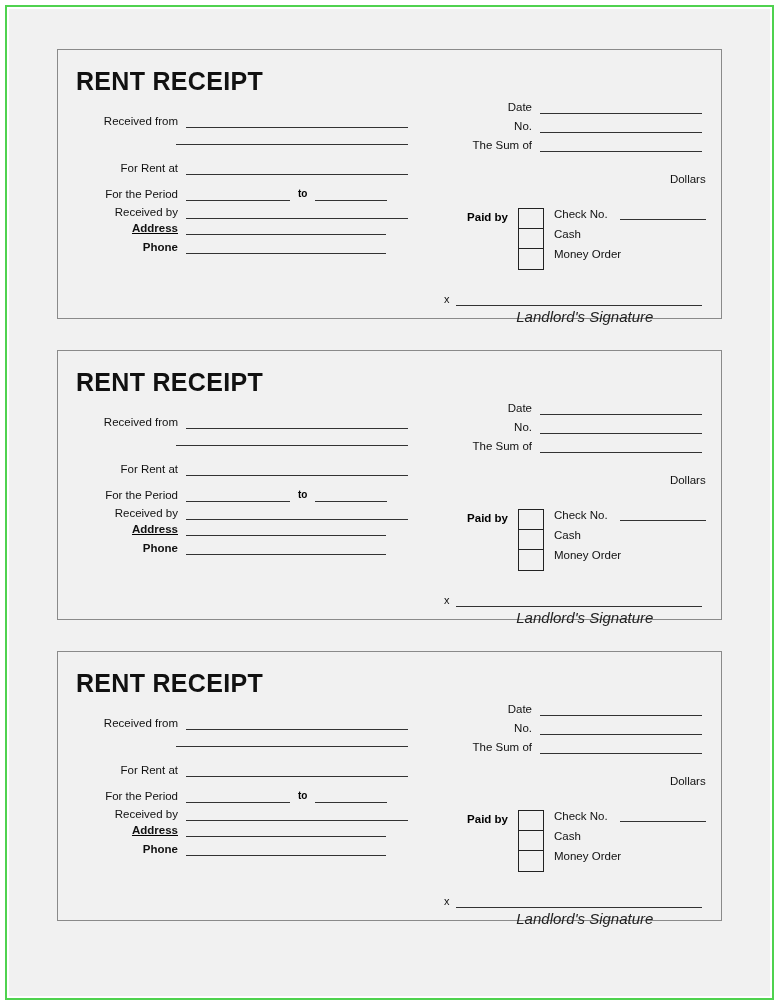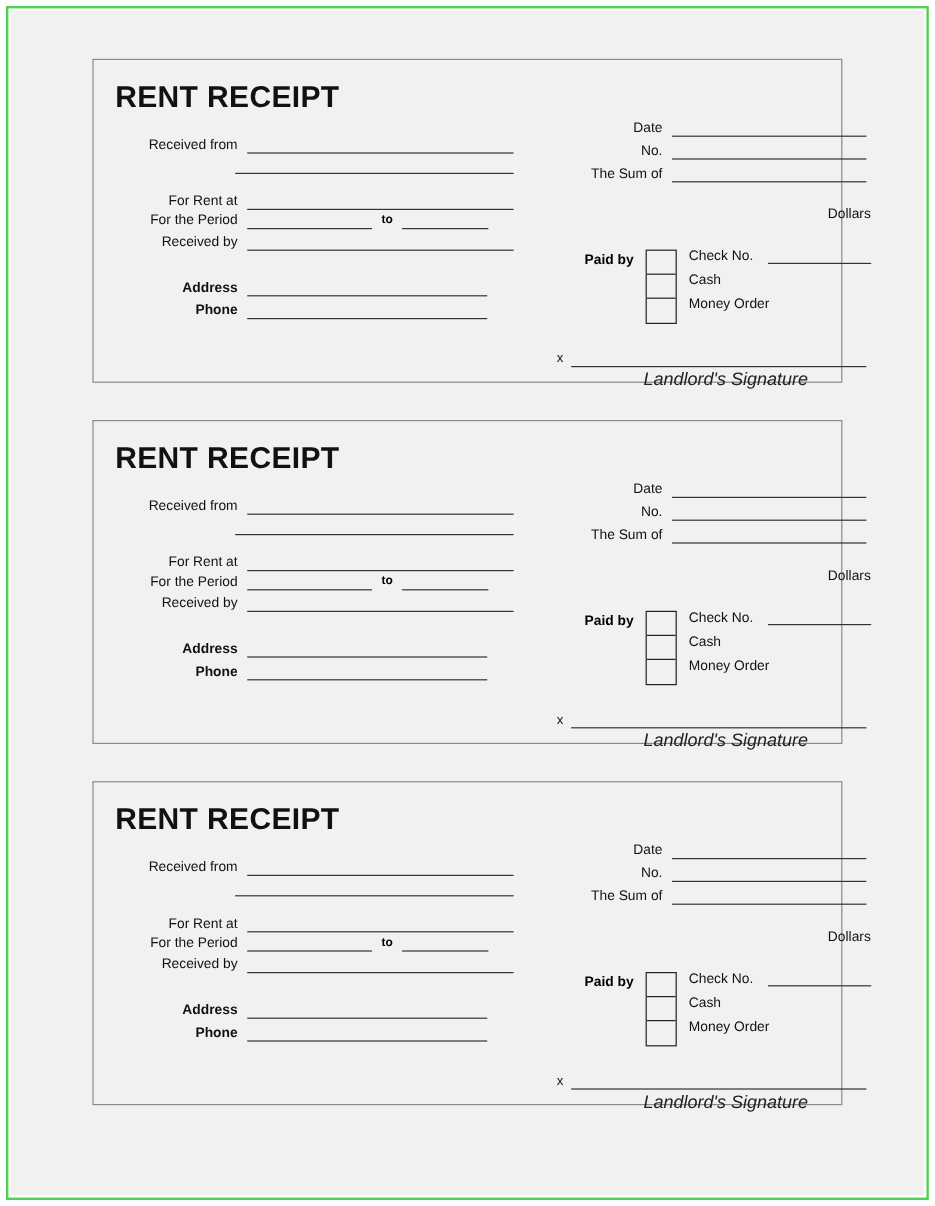--- a/index.html
+++ b/index.html
@@ -31,21 +31,21 @@
     box-sizing: border-box;
   }
   .sheet {
     position: absolute;
     left: 9px;
     top: 9px;
     right: 9px;
     bottom: 9px;
     background: #f1f1f1;
     box-sizing: border-box;
-    padding: 40px 68px;
+    padding: 40px 48px;
     display: flex;
     flex-direction: column;
     justify-content: flex-start;
   }
   .receipt {
     border: 1px solid #8a8a8a;
     background: #f1f1f1;
     box-sizing: border-box;
     height: 270px;
     margin-bottom: 31px;
@@ -107,36 +107,36 @@
     border-bottom: 1px solid #333;
     height: 14px;
     margin-left: 104px;
     margin-right: 6px;
   }
 
   .l-forrent { margin-top: 16px; }
   .l-forrent .lbl { width: 106px; }
   .l-forrent .rule { margin-right: 6px; }
 
-  .l-period { margin-top: 2px; }
+  .l-period { margin-top: 12px; }
   .l-period .lbl { width: 106px; }
   .l-period .rule1 { border-bottom: 1px solid #333; height: 13px; width: 104px; }
   .l-period .to {
     font-size: 10px;
     font-weight: bold;
     padding: 0 8px;
     line-height: 14px;
   }
   .l-period .rule2 { border-bottom: 1px solid #333; height: 13px; width: 72px; }
 
   .l-receivedby { margin-top: 4px; }
   .l-receivedby .lbl { width: 106px; }
   .l-receivedby .rule { margin-right: 6px; }
 
-  .l-address { margin-top: 24px; }
+  .l-address { margin-top: 2px; text-decoration: underline; }
   .l-address .lbl { width: 106px; font-weight: bold; }
   .l-address .rule { margin-right: 28px; }
 
   .l-phone { margin-top: 5px; }
   .l-phone .lbl { width: 106px; font-weight: bold; }
   .l-phone .rule { margin-right: 28px; }
 
   
   .r-block { margin-top: 4px; padding-left: 10px; }
   .r-row { display: flex; align-items: flex-end; margin-bottom: 5px; }

